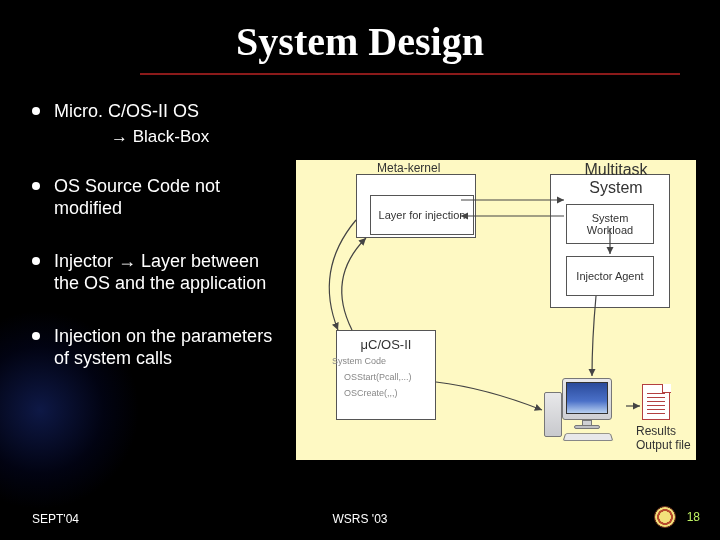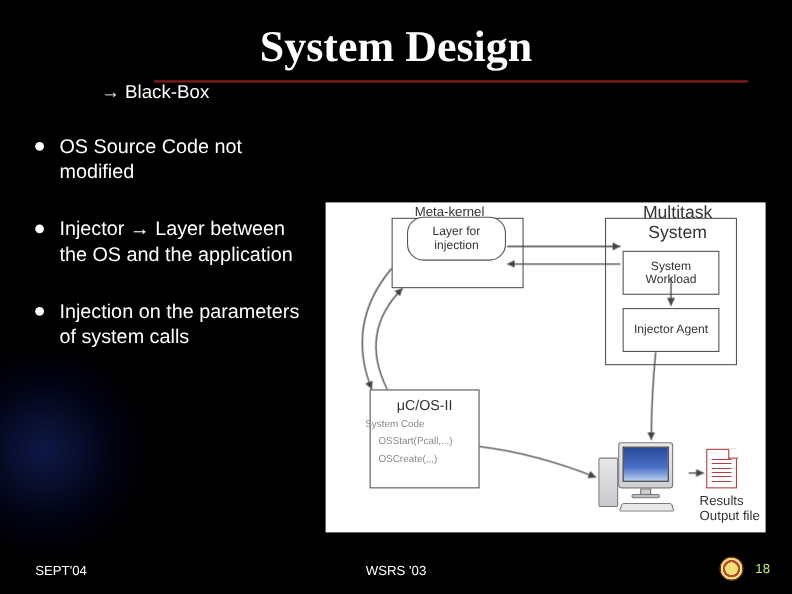--- a/index.html
+++ b/index.html
@@ -61,33 +61,32 @@
     flex: 0 0 8px;
   }
   .bullet-text {
     font-size: 18px;
     line-height: 1.25;
     color: #fff;
   }
   .sub {
     font-size: 17px;
     color: #fff;
-    margin-left: 60px;
+    margin-left: 79px;
     margin-top: -26px;
     margin-bottom: 28px;
   }
   .arrow { font-family: Arial, sans-serif; }
   .figure {
     position: absolute;
     top: 160px;
     left: 296px;
     width: 400px;
     height: 300px;
-    background: #ffffff;
-    margin-top: 24px;
+    background: #fef9c3;
   }
   .fig-box {
     position: absolute;
     border: 1px solid #555;
     background: #fff;
     color: #333;
     font-size: 11px;
     text-align: center;
     display: flex;
     align-items: center;
@@ -236,20 +235,24 @@
 <body>
 
 <div class="glow"></div>
 
 <div class="title-wrap">
   <div class="title">System Design</div>
   <div class="title-underline"></div>
 </div>
 
 <div class="content">
+  <div class="bullet-item">
+    <div class="bullet-dot"></div>
+    <div class="bullet-text">Micro. C/OS-II OS</div>
+  </div>
   <div class="sub"><span class="arrow"></span><span>→ Black-Box</span></div>
 
   <div class="bullet-item">
     <div class="bullet-dot"></div>
     <div class="bullet-text">OS Source Code not modified</div>
   </div>
 
   <div class="bullet-item">
     <div class="bullet-dot"></div>
     <div class="bullet-text">Injector → Layer between the OS and the  application</div>
@@ -259,21 +262,21 @@
     <div class="bullet-dot"></div>
     <div class="bullet-text">Injection on the parameters of system calls</div>
   </div>
 </div>
 
 <div class="figure">
 
   <div class="fig-box" style="left:60px; top:14px; width:120px; height:64px;">
     <span style="position:absolute; top:-14px; left:20px; font-size:12px; color:#333; background:transparent;">Meta-kernel</span>
   </div>
-  <div class="fig-box" style="left:74px; top:13px; width:90px; height:40px;border-radius:15px;">
+  <div class="fig-box" style="left:74px; top:35px; width:104px; height:40px;">
     <span>Layer for injection</span>
   </div>
 
   <div class="fig-box" style="left:254px; top:14px; width:120px; height:134px;">
     <span style="position:absolute; top:-14px; left:12px; font-size:16px; color:#333;">Multitask System</span>
   </div>
   <div class="fig-box" style="left:270px; top:44px; width:88px; height:40px;">
     <span>System Workload</span>
   </div>
   <div class="fig-box" style="left:270px; top:96px; width:88px; height:40px;">

